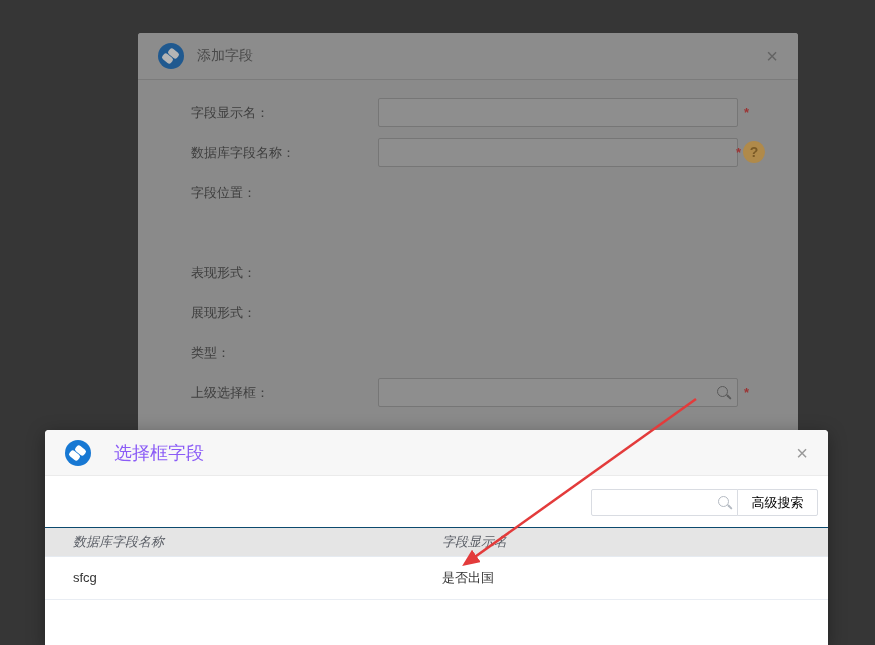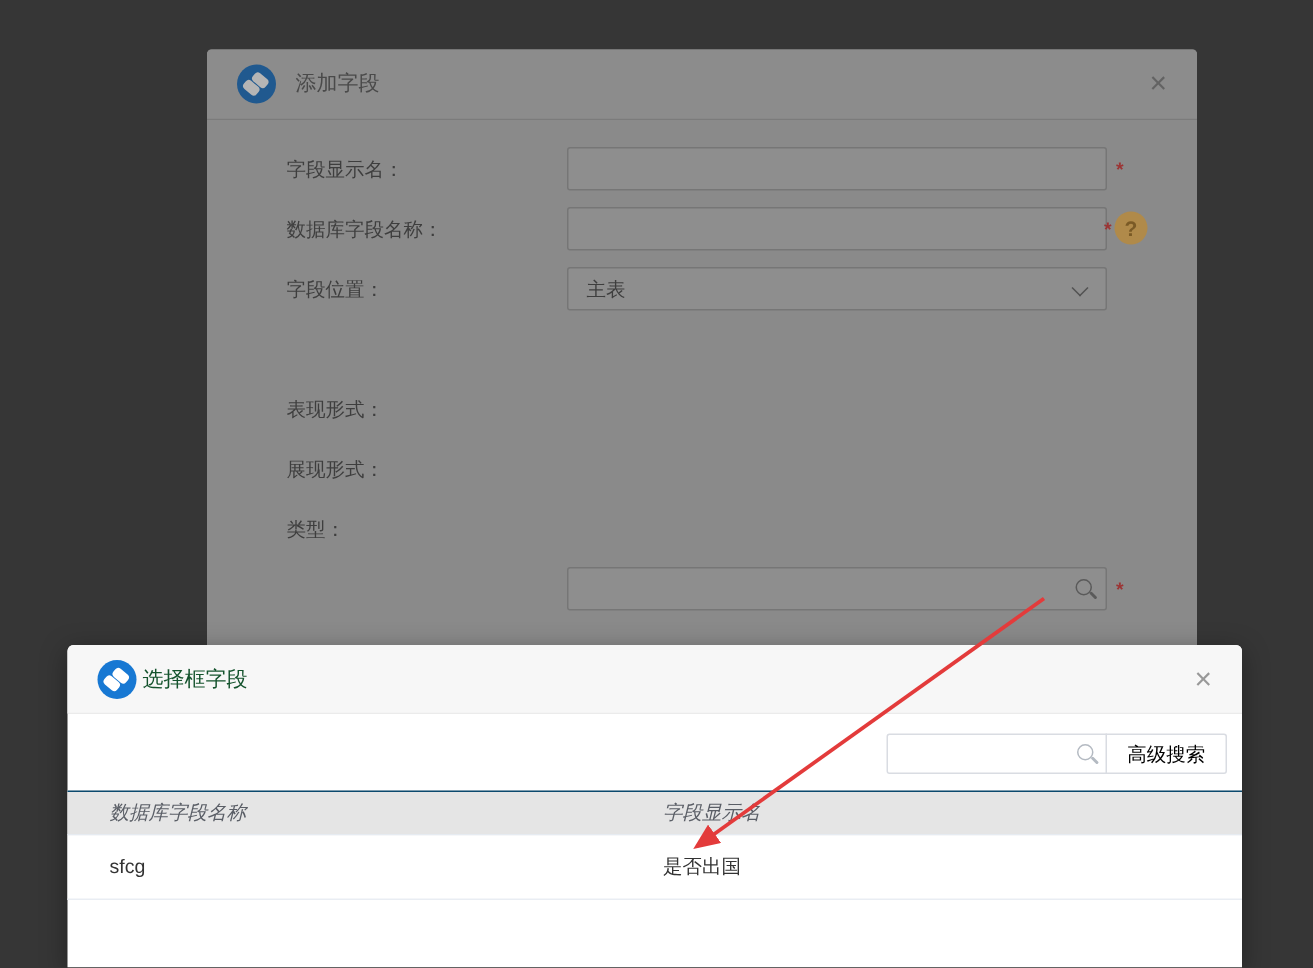--- a/index.html
+++ b/index.html
@@ -121,21 +121,21 @@
     z-index: 10;
   }
   .picker-modal .m-header {
     height: 45px;
     background: #f7f7f7;
     border-bottom: 1px solid #ebebeb;
     border-radius: 4px 4px 0 0;
     display: flex; align-items: center;
     padding: 0 20px;
   }
-  .picker-modal .m-title { margin-left: 4px; font-size: 14px; color: #14532d; }
+  .picker-modal .m-title { margin-left: 23px; font-size: 18px; color: #8b5cf6; }
   .picker-modal .m-close { color: #999999; }
 
   .search-bar {
     position: absolute; top: 59px; right: 10px;
     display: flex; align-items: stretch;
   }
   .search-input-wrap { position: relative; }
   .search-input {
     width: 147px; height: 27px; box-sizing: border-box;
     border: 1px solid #d9dce2; border-radius: 2px 0 0 2px;
@@ -205,40 +205,37 @@
 
   <div class="frow r1">
     <span class="lbl">数据库字段名称：</span>
     <input class="ctl" type="text" style="">
     <span class="req p1">*</span>
     <span class="help-badge">?</span>
   </div>
 
   <div class="frow r2">
     <span class="lbl">字段位置：</span>
-    <div class="ctl sel">
-      <span>主表</span>
-      <span class="chev"></span>
-    </div>
   </div>
 
 
   <div class="frow r4">
     <span class="lbl">表现形式：</span>
   </div>
 
   <div class="frow r5">
     <span class="lbl">展现形式：</span>
   </div>
 
   <div class="frow r6">
     <span class="lbl">类型：</span>
   </div>
 
   <div class="frow r7">
+    <span class="lbl">上级选择框：</span>
     <div class="ctl" style="background:#8e8e8e;">
       <span class="mag dim"></span>
     </div>
     <span class="req p0">*</span>
   </div>
 </div>
 
 <div class="picker-modal">
   <div class="m-header">
     <span class="logo-circle lit">

